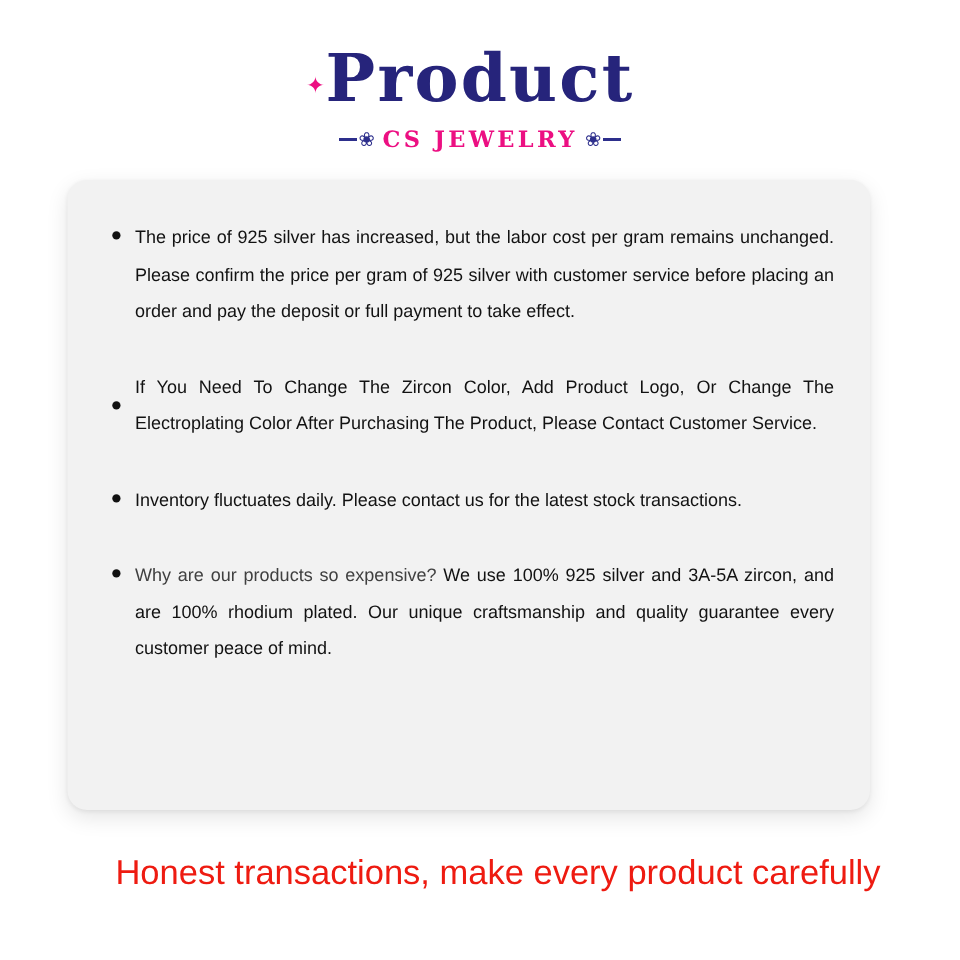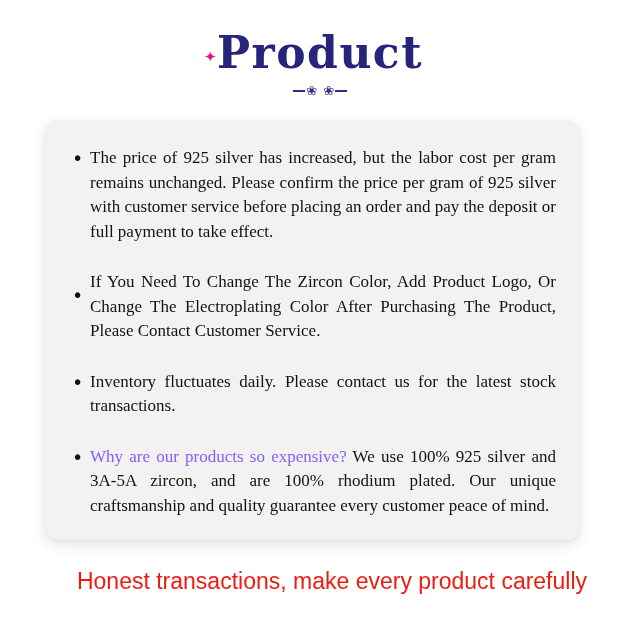--- a/index.html
+++ b/index.html
@@ -120,32 +120,32 @@
   }
 
   
   .notice-item.bullet-mid .bullet {
     align-self: flex-start;
     margin-top: 13px;
   }
 
   .notice-text {
     flex: 1 1 auto;
-    font-family: Liberation Serif, serif;
-    font-size: 17px;
+    font-family: Liberation Sans, sans-serif;
+    font-size: 12px;
     line-height: 24.5px;
     color: #121212;
     text-align: justify;
     text-justify: inter-word;
     hyphens: auto;
     -webkit-hyphens: auto;
   }
 
   .notice-text .hl {
-    color: #8b5cf6;
+    color: #404040;
   }
 
   
   .footer {
     position: absolute;
     left: 0;
     top: 568px;
     width: 100%;
     text-align: center;
     font-family: "Liberation Sans", sans-serif;
@@ -161,20 +161,21 @@
 <div class="brand">
   <div class="brand-wordmark">
     <span class="brand-sparkle">✦</span>
     <span>Product</span>
   </div>
   <div class="brand-sub">
     <span class="orn">
       <span class="dash"></span>
         <span class="flake">❀</span>
     </span>
+    <span class="brand-sub-text">CS JEWELRY</span>
     <span class="orn">
       <span class="flake">❀</span>
         <span class="dash"></span>
     </span>
   </div>
 </div>
 
 <div class="card">
   <div class="notice-list">
 

